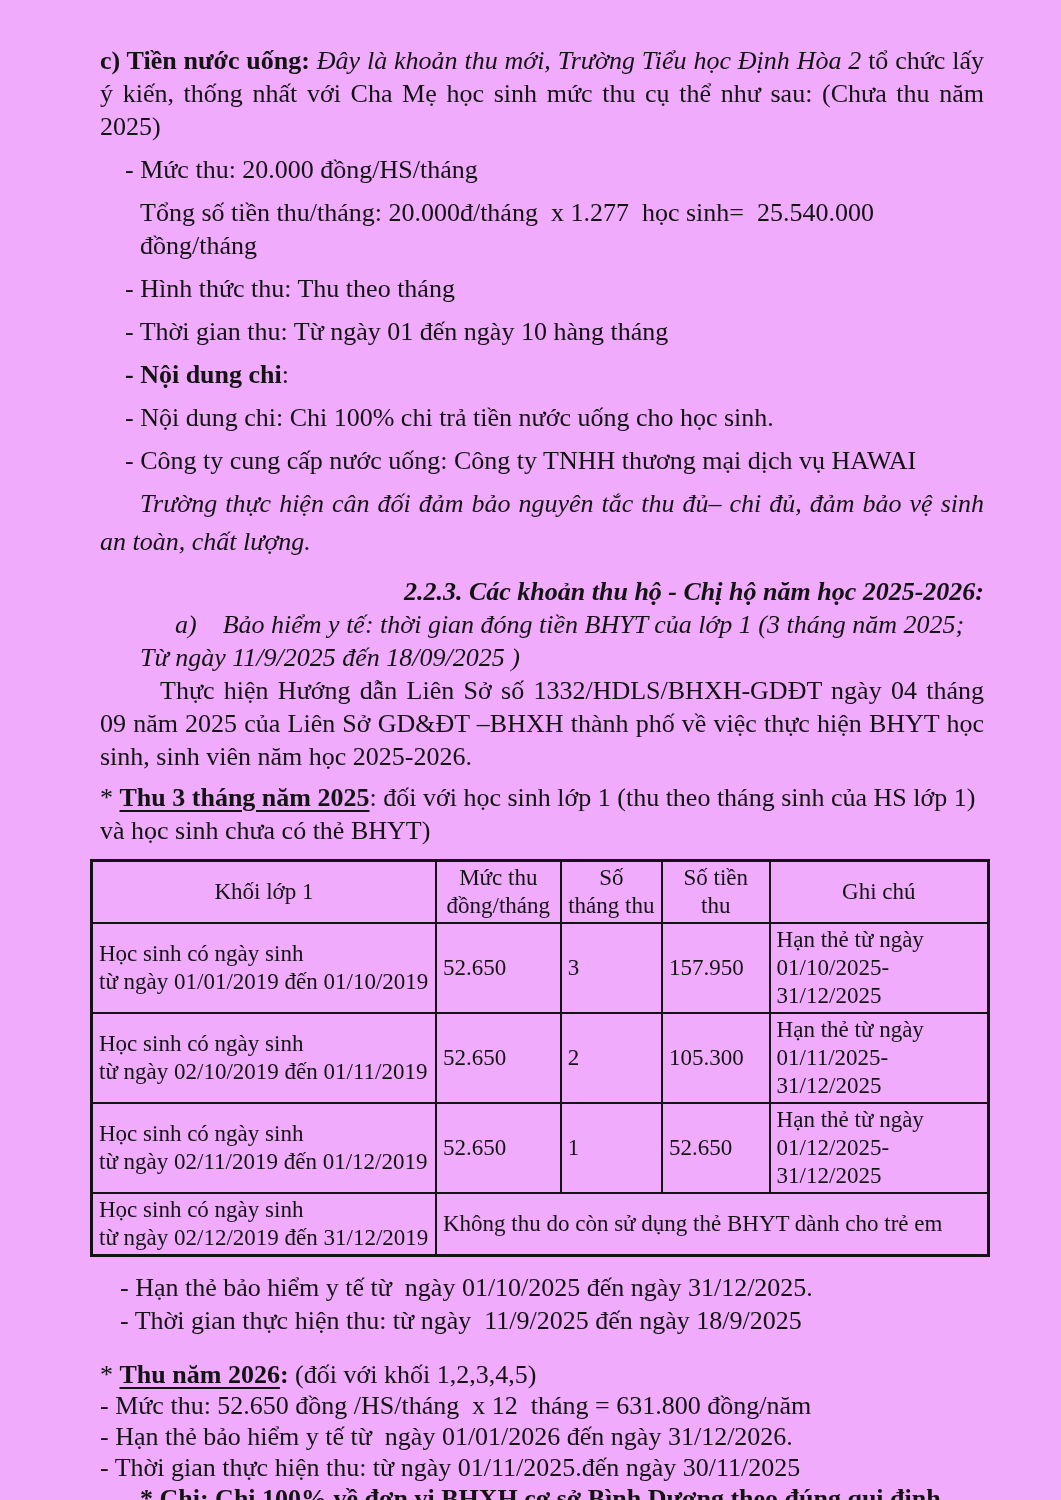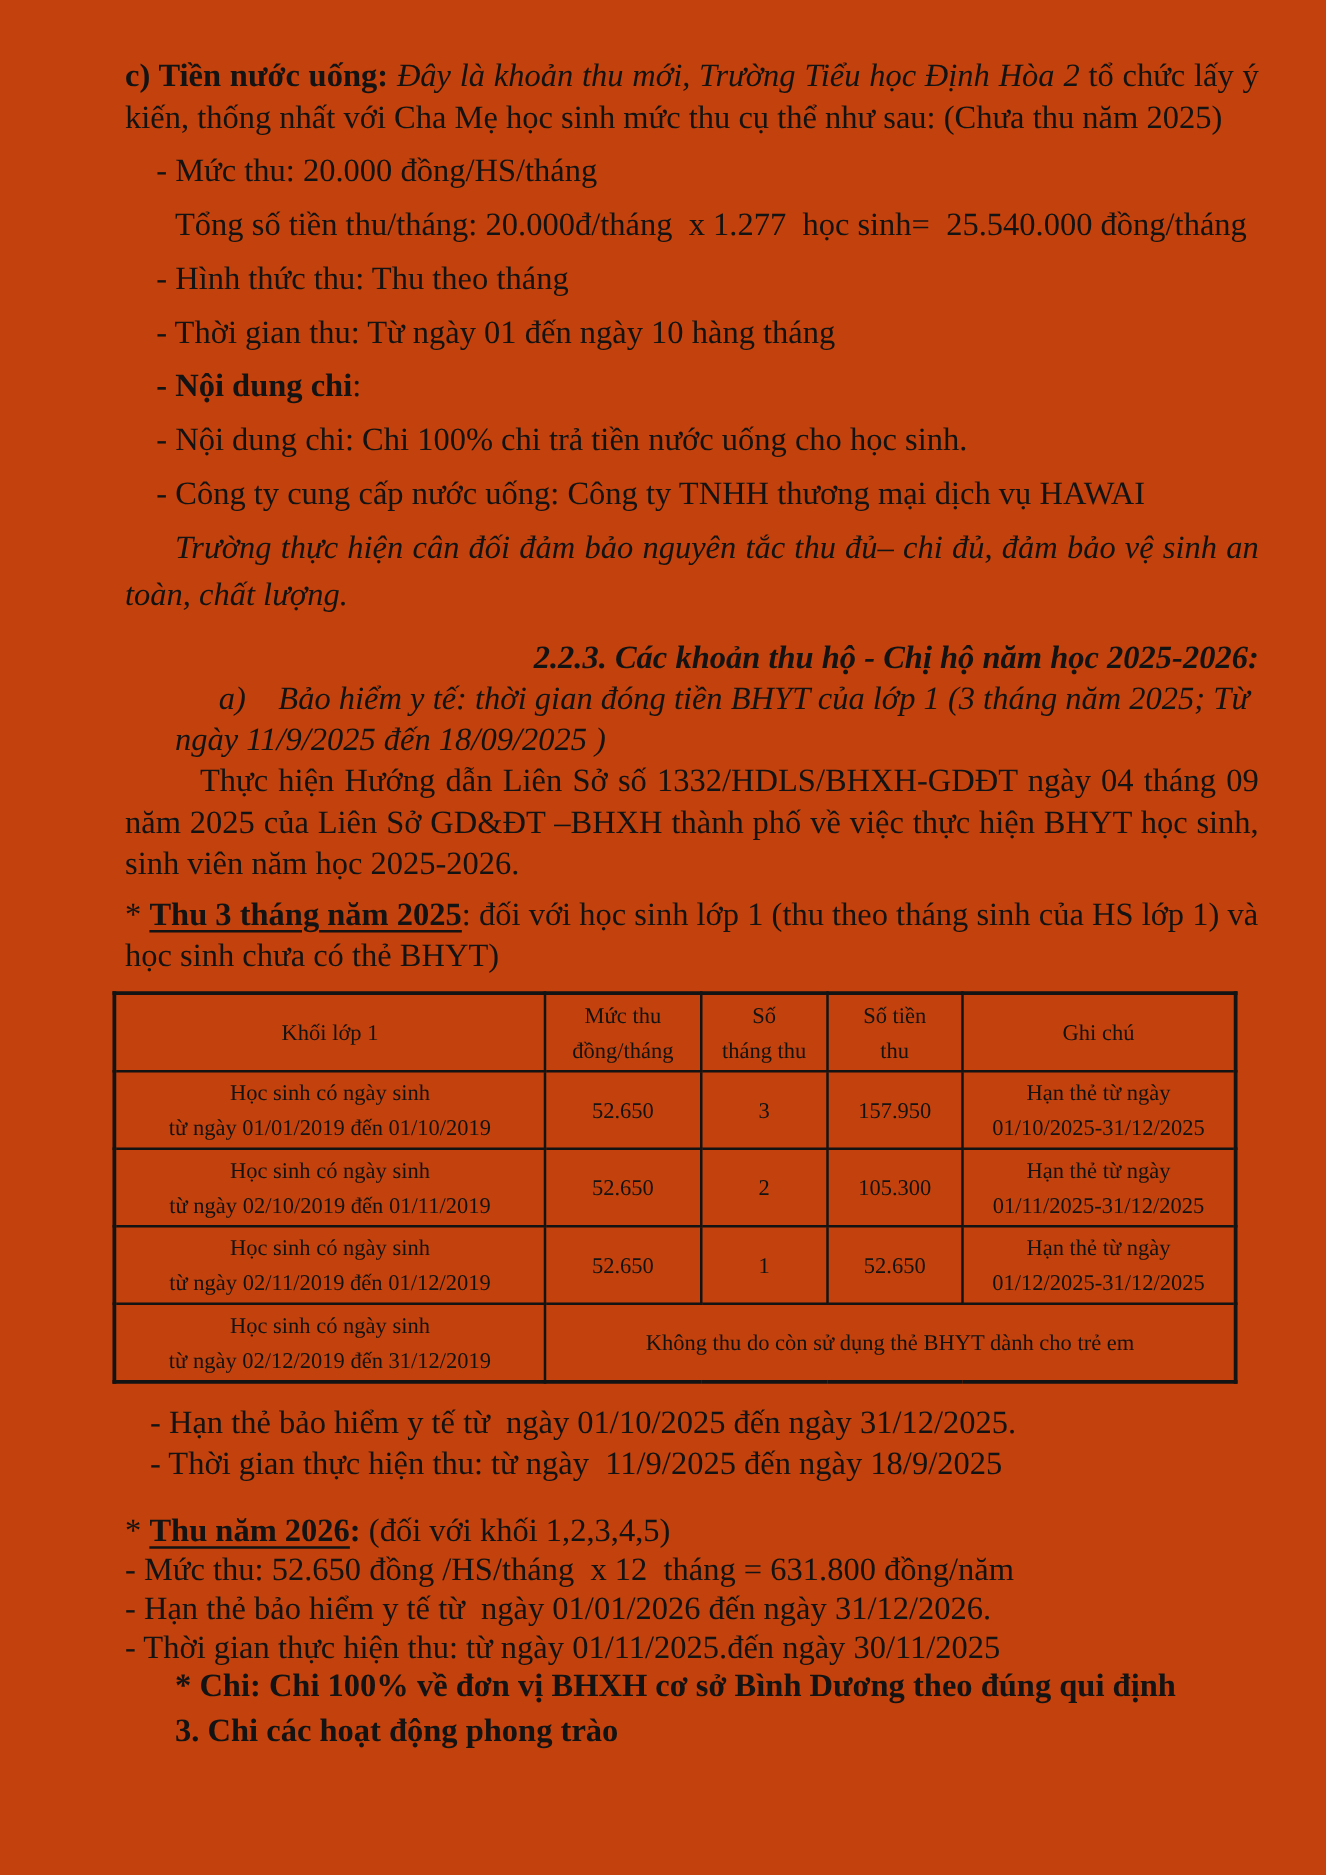--- a/index.html
+++ b/index.html
@@ -1,25 +1,25 @@
 <!DOCTYPE html>
 <html lang="vi"><head>
 <meta charset="utf-8">
 <style>
   html, body { margin: 0; padding: 0; background: #ffffff; }
   .page {
     position: relative;
     width: 1061px;
     height: 1500px;
-    background: #c2410c;
+    background: #f0abfc;
     color: #131313;
     font-family: "Liberation Serif", "DejaVu Serif", serif;
     font-size: 26px;
     box-sizing: border-box;
-    padding: 44px 54px 0 100px;
+    padding: 44px 77px 0 100px;
     overflow: hidden;
   }
   p { margin: 0; line-height: 33px; }
   .justify { text-align: justify; }
   .prewrap { white-space: pre-wrap; }
   .b { font-weight: bold; }
   .i { font-style: italic; }
   .u { text-decoration: underline; text-decoration-thickness: 2px; text-underline-offset: 4px; text-align: center; }
   .indent25 { padding-left: 25px; }
   .indent40 { padding-left: 40px; }
@@ -35,22 +35,21 @@
   .h223 { font-weight: bold; font-style: italic; padding-left: 40px; margin-top: 14px; text-align: right; }
   .ha   { font-weight: normal; font-style: italic; padding-left: 40px; text-indent: 35px; }
   .ha .ha-text { margin-left: 26px; }
   .thuchien { text-align: justify; text-indent: 60px; line-height: 33px; }
   .thu3 { margin-top: 8px; line-height: 33px; }
   table.fee {
     border-collapse: collapse;
     table-layout: fixed;
     width: 900px;
     margin: 12px 0 0 -10px;
-    font-size: 18px;
-    text-align: center;
+    font-size: 23px;
     border: 3px solid #131313;
   }
   table.fee th, table.fee td {
     border: 2px solid #131313;
     font-weight: normal;
     padding: 2px 6px;
     line-height: 28px;
     vertical-align: middle;
     white-space: pre-line;
   }

